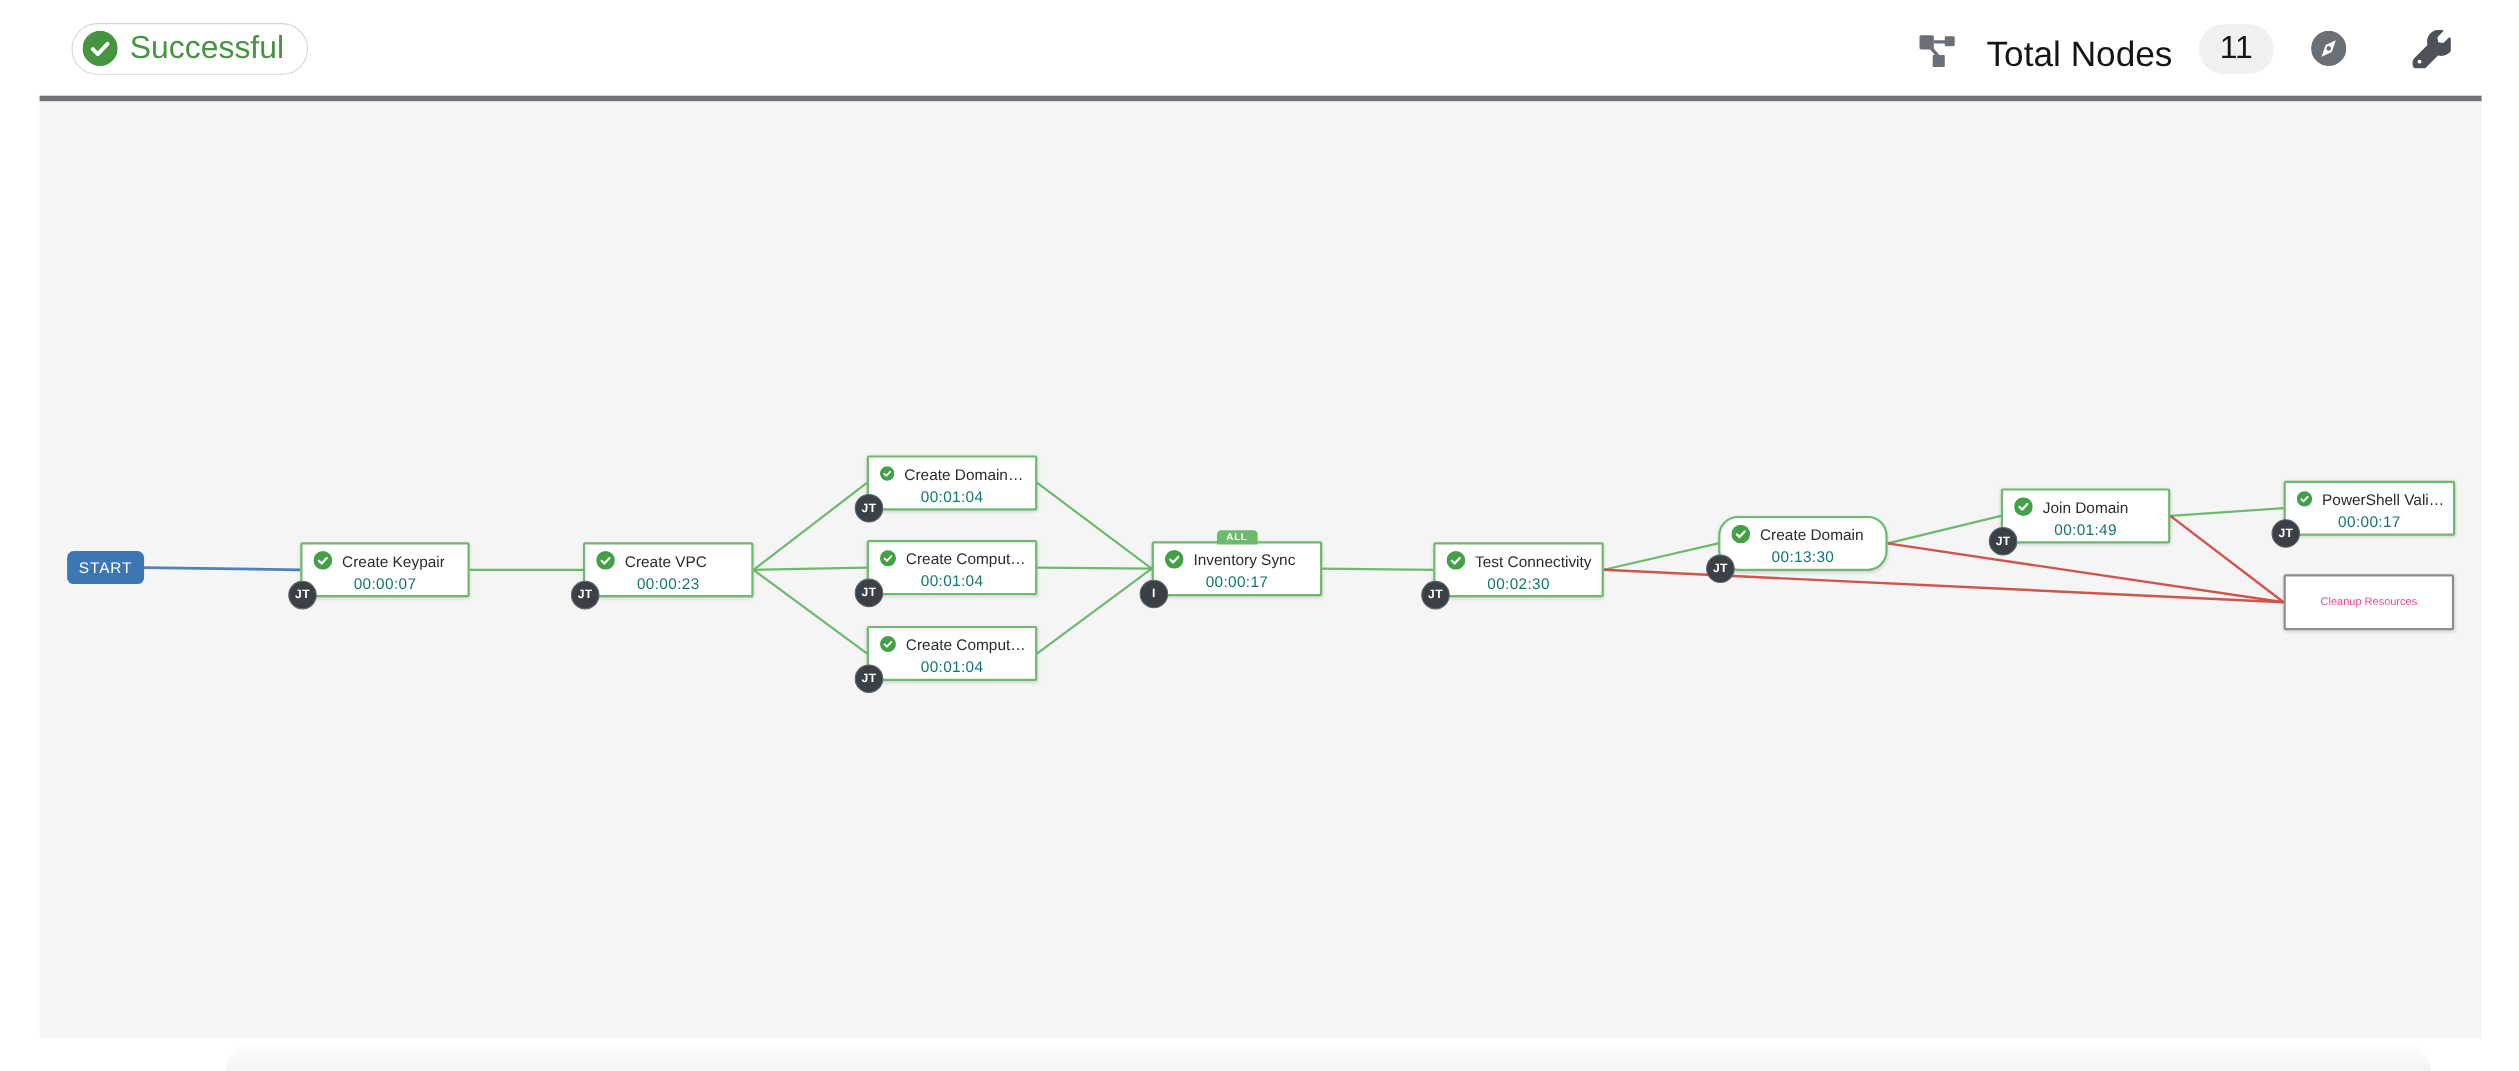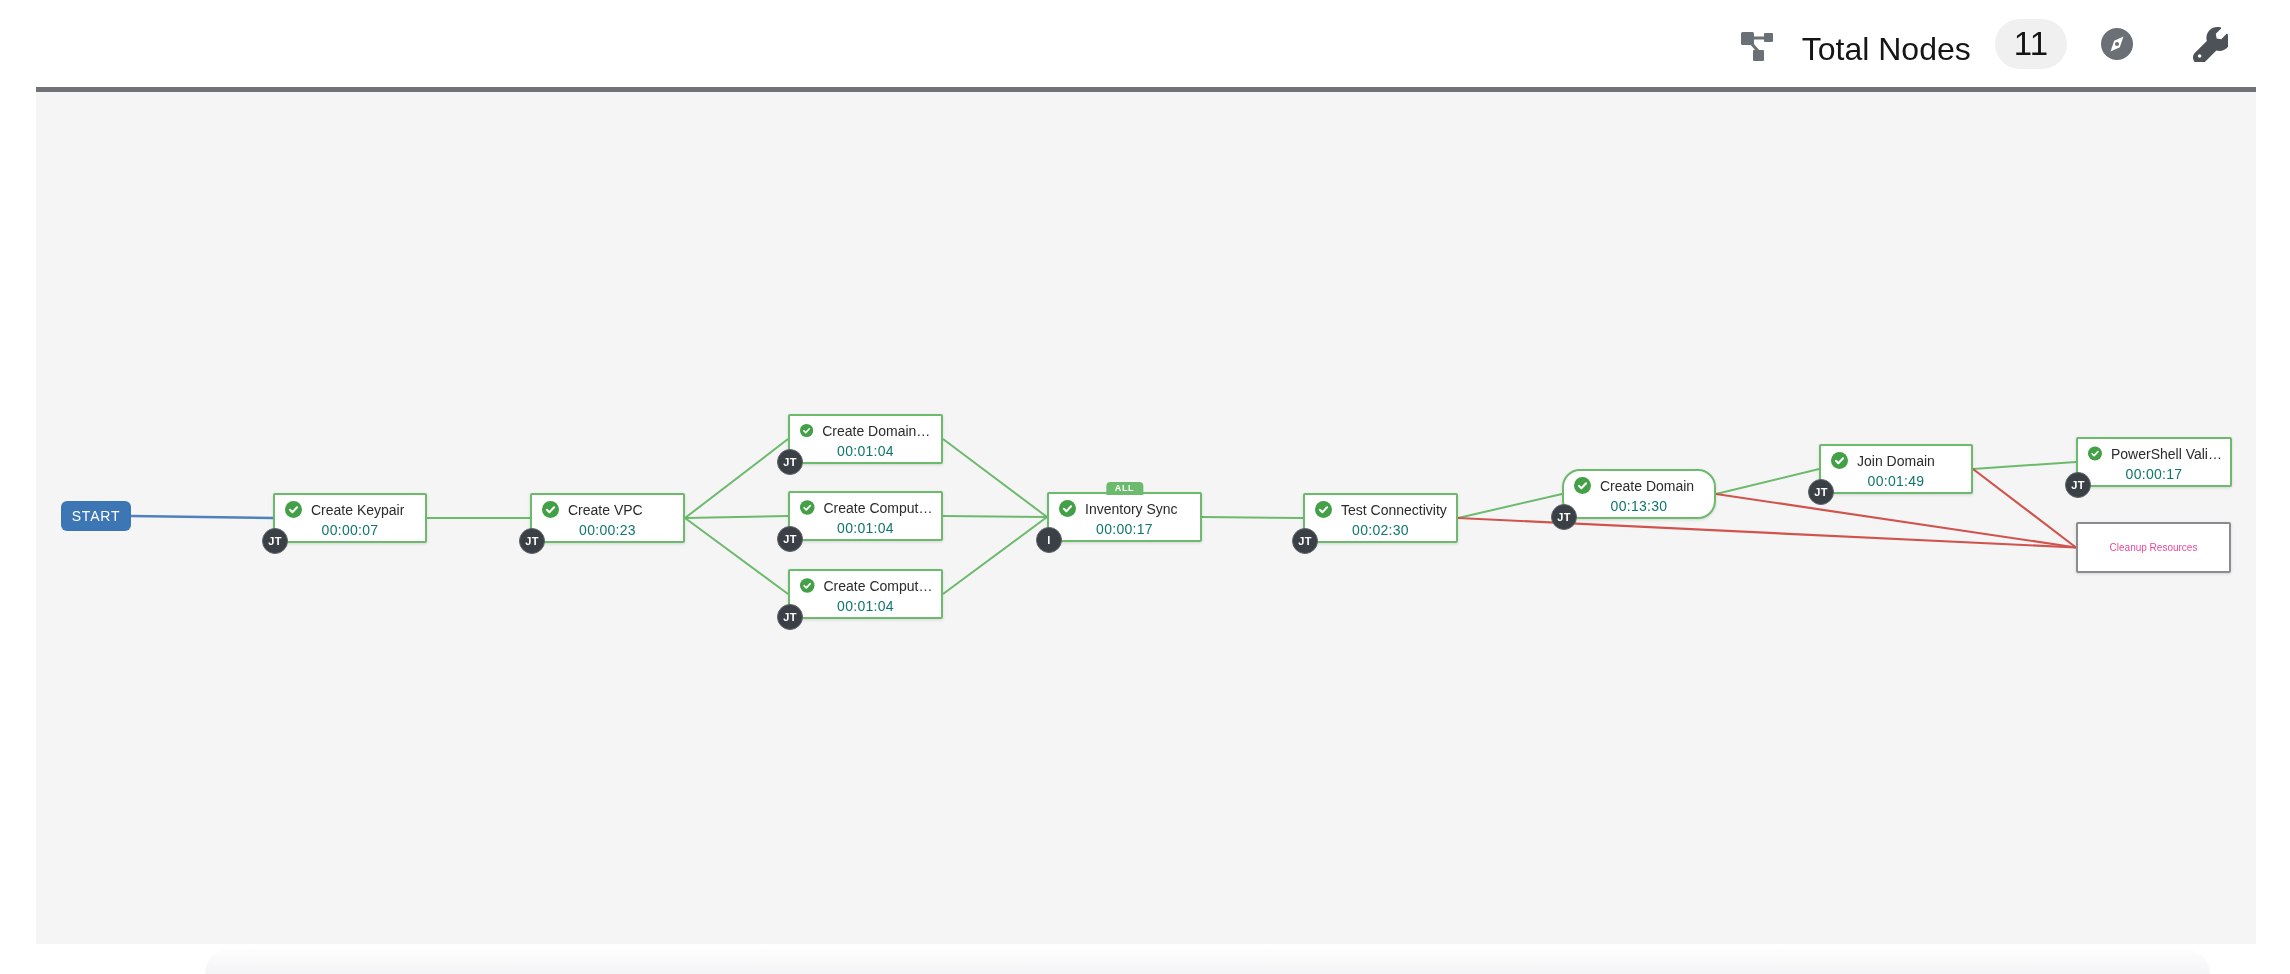--- a/index.html
+++ b/index.html
@@ -16,21 +16,21 @@
   .page-title{font-size:34px;font-weight:700;margin:0;letter-spacing:-0.2px;white-space:nowrap;}
   .status-pill{
     margin-left:30px;display:flex;align-items:center;gap:11px;
     border:1.5px solid #d5d5d5;border-radius:30px;padding:6px 21px 6px 9px;background:#fff;
   }
   .status-pill .status-label{font-size:29px;color:#479440;}
   .hdr-right{margin-left:auto;display:flex;align-items:center;}
   .total-nodes-label{font-size:32px;font-weight:400;margin-left:28px;white-space:nowrap;margin-top:10px;}
   .count-pill{
     margin-left:24px;background:#f0f0f0;border-radius:26px;
-    padding:6px 19px;font-size:33px;font-weight:500;color:#151515;
+    padding:6px 19px;font-size:29px;font-weight:500;color:#151515;
   }
   .icon-btn{background:none;border:none;padding:0;margin-left:34px;cursor:pointer;display:flex;align-items:center;}
   .icon-btn.wrench{margin-left:60px;}
   
   .canvas{
     position:absolute;left:36px;top:87px;width:2220px;height:857px;
     background:#f5f5f6;border-top:5px solid #6f7377;box-sizing:border-box;
   }
   .edge-layer{position:absolute;left:0;top:0;width:2220px;height:852px;}
   .node-layer{position:absolute;left:0;top:0;width:2220px;height:852px;}
@@ -62,20 +62,27 @@
     position:absolute;left:205px;top:949px;width:2005px;height:25px;
     background:linear-gradient(180deg,rgba(245,245,247,0.15),#f4f4f6);
     border-radius:26px 26px 0 0;
   }
 </style>
 </head>
 <body>
 
 <div class="header">
 
+  <div class="status-pill">
+    <svg width="32" height="32" viewBox="0 0 32 32">
+      <circle cx="16" cy="16" r="16" fill="#479440"></circle>
+      <path d="M9.3 16.6l4.6 4.6 8.8-9.4" stroke="#ffffff" stroke-width="3.6" fill="none" stroke-linecap="round" stroke-linejoin="round"></path>
+    </svg>
+    <span class="status-label">Successful</span>
+  </div>
 
   <div class="hdr-right">
     <svg width="36" height="34" viewBox="0 0 36 34">
       <g fill="#6a7075" stroke="none">
         <rect x="3" y="5" width="13" height="13" rx="1.5"></rect>
         <rect x="26" y="6" width="9" height="9" rx="1"></rect>
         <rect x="15" y="23" width="11" height="11" rx="1"></rect>
       </g>
       <g stroke="#6a7075" stroke-width="3" fill="none">
         <path d="M16 11 H27"></path>

